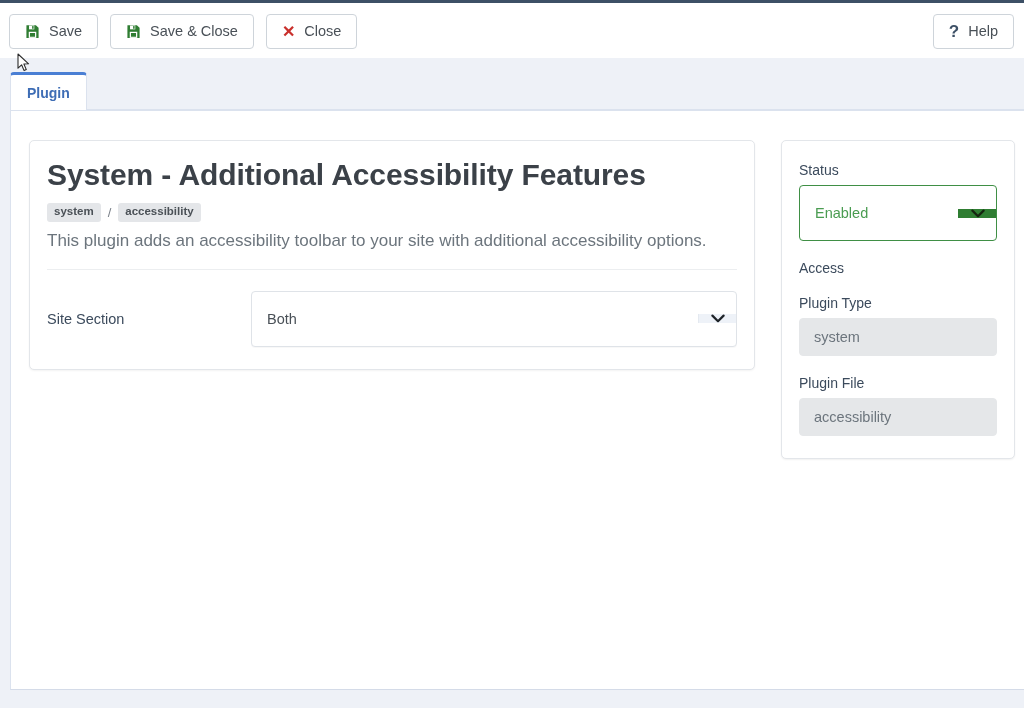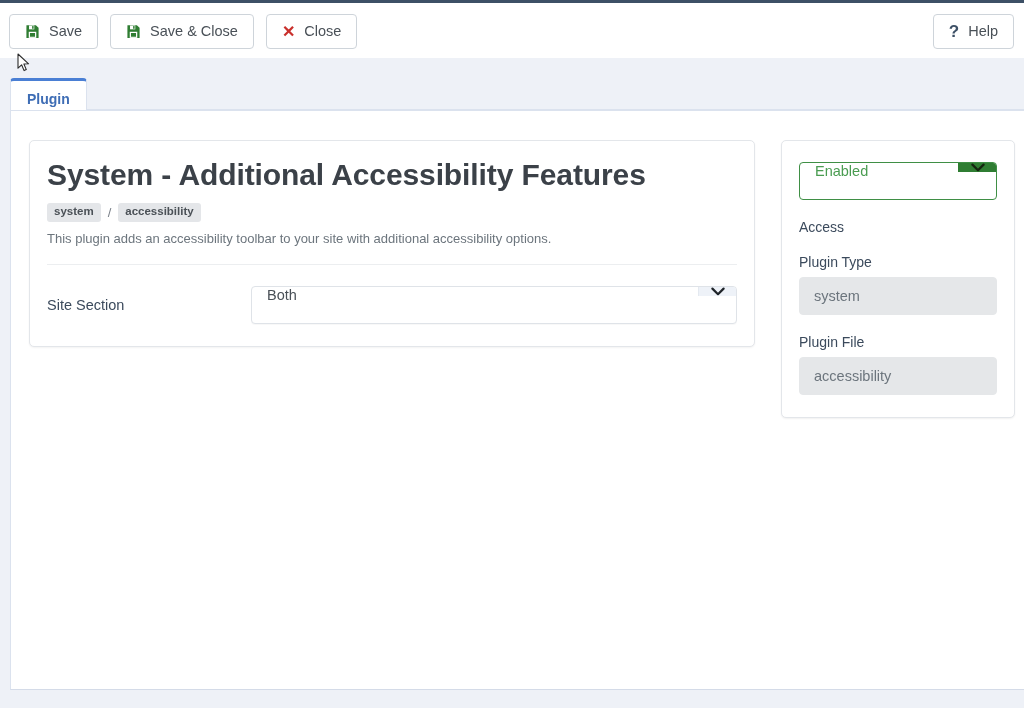--- a/index.html
+++ b/index.html
@@ -46,21 +46,21 @@
   .ico-save { width: 15px; height: 15px; display: block; }
   .ico-close { font-size: 16px; font-weight: bold; color: #c9302c; line-height: 1; display:block; }
   .ico-help { font-size: 17px; font-weight: bold; color: #3d5066; line-height: 1; display:block; }
 
   
   .tabstrip {
     position: absolute; top: 58px; left: 0; width: 1024px; height: 52px;
     background: #eef1f7;
   }
   .tabs {
-    position: absolute; left: 10px; top: 20px;
+    position: absolute; left: 10px; top: 14px;
     display: flex; align-items: flex-end;
     height: 38px;
   }
   .tab {
     height: 38px;
     min-width: 72px;
     padding: 0 16px;
     display: flex; align-items: center; justify-content: center;
     font-size: 14px; font-weight: bold;
     color: #3e6db5;
@@ -109,41 +109,41 @@
   .badge {
     display: inline-block;
     background: #e4e6e9;
     color: #4b5157;
     font-size: 11.5px; font-weight: bold;
     padding: 3px 7px 4px 7px;
     border-radius: 3px;
     line-height: 1;
   }
   .badge-sep { color: #7a8089; font-size: 13px; }
-  .card-desc { font-size: 13px; color: #6c757d; margin: 0; }
+  .card-desc { font-size: 17px; color: #6c757d; margin: 0; }
   .card-hr {
     border: none; border-top: 1px solid #eceef0;
     margin: 18px 0 0 0;
   }
 
   .formrow {
     display: flex; align-items: center;
     margin-top: 21px;
   }
   .formrow .flabel {
     width: 204px; flex: 0 0 204px;
     font-size: 14.5px; color: #3b4a5c;
   }
   .formrow .fctrl { flex: 1 1 auto; }
 
   
   .sel {
     position: relative;
-    display: flex; align-items: flex-start;
-    height: 38px;
+    display: flex; align-items: center;
+    height: 56px;
     border: 1px solid #dfe3e8;
     border-radius: 4px;
     background: #ffffff;
     box-shadow: 0 1px 1px rgba(0,0,0,0.03);
     overflow: hidden;
     cursor: pointer;
   }
   .sel .selval {
     flex: 1 1 auto;
     display: flex; align-items: center;
@@ -306,20 +306,21 @@
                 </svg>
             </div>
           </div>
         </div>
       </div>
     </div>
 
     <div class="card-side">
 
       <div class="sfield">
+        <div class="slabel">Status</div>
         <div class="sel green">
           <div class="selval">Enabled</div>
           <div class="selarrow">
             <svg class="chev" viewBox="0 0 14 9">
                 <path d="M1.4 1.6 L7 7.2 L12.6 1.6"></path>
               </svg>
           </div>
         </div>
       </div>
 

